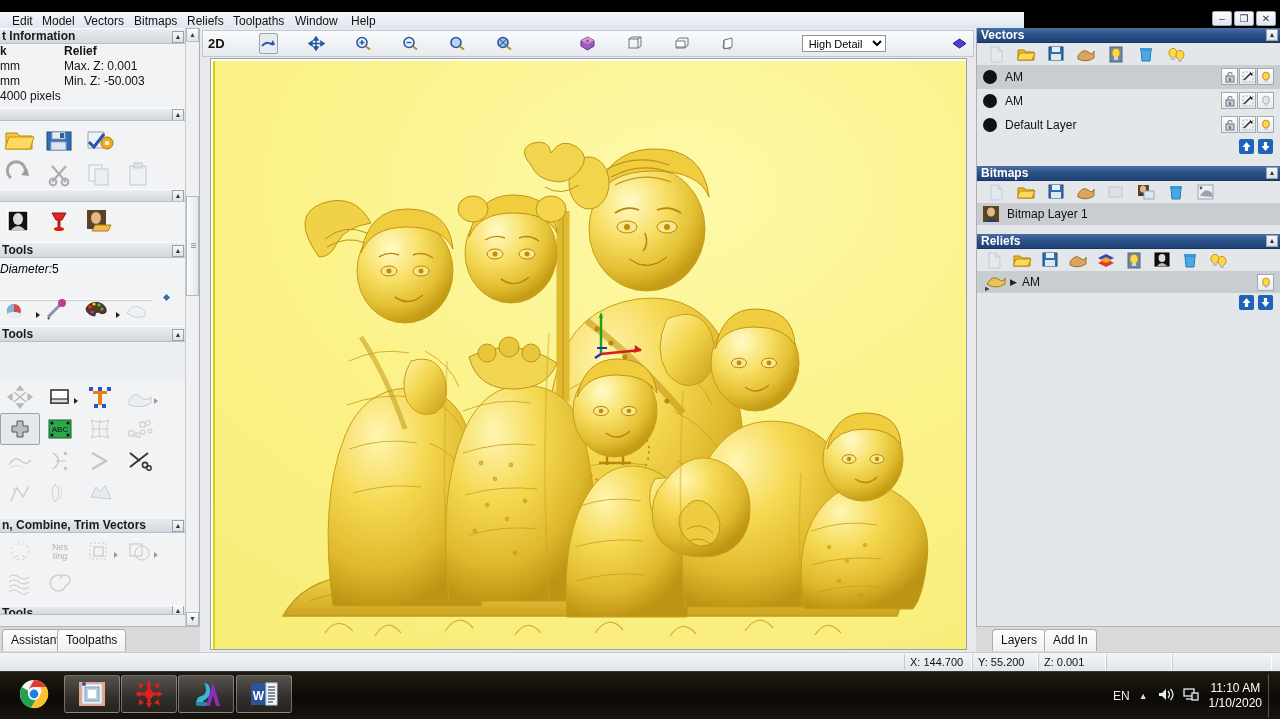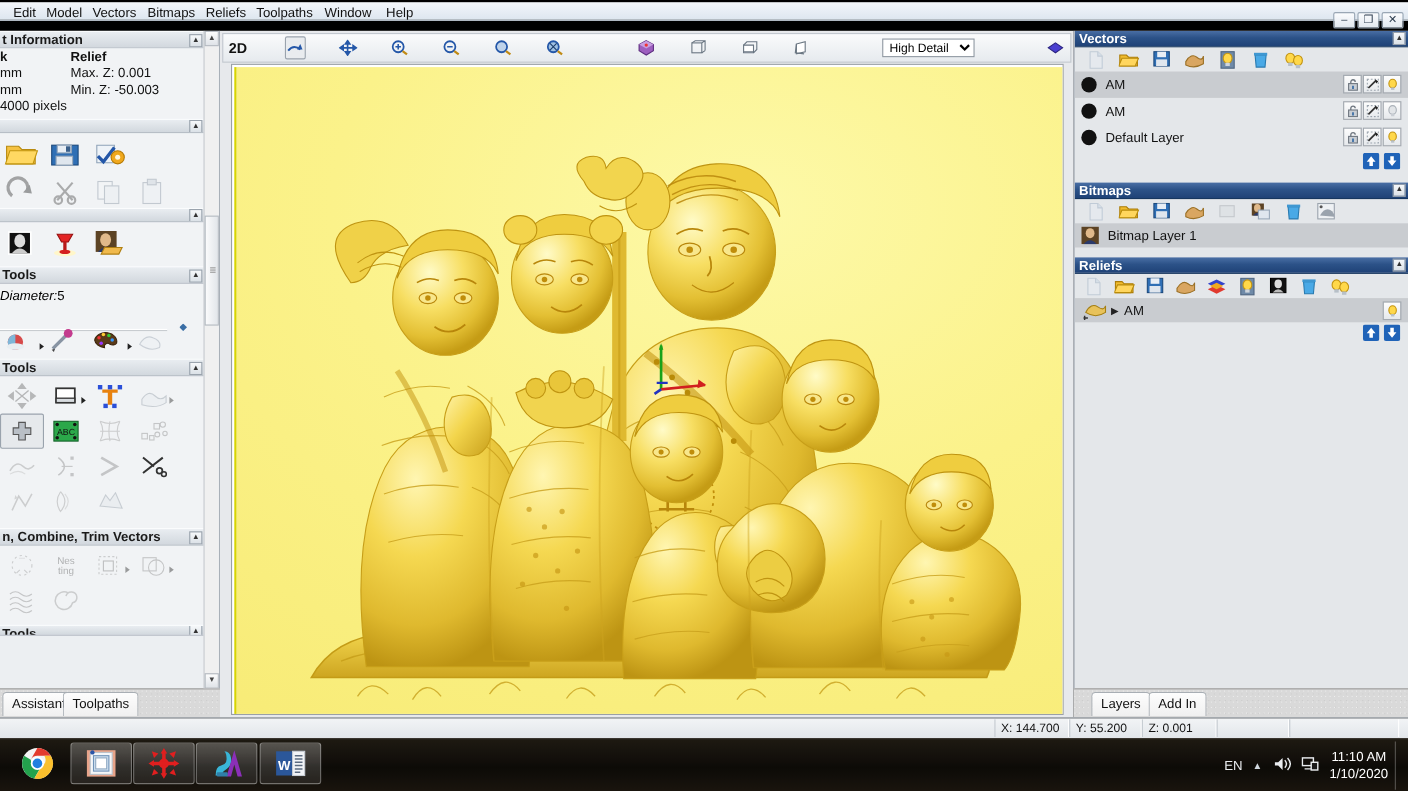--- a/index.html
+++ b/index.html
@@ -23,21 +23,21 @@
     overflow: hidden;
   }
   #titlebar .tt {
     position: absolute; left: 0; top: -5px;
     color: #dfe9f5; font-size: 12px; font-weight: bold;
     white-space: nowrap; text-shadow: 0 0 3px #000;
     letter-spacing: .2px;
   }
 
   #menubar {
-    position: absolute; left: 0; top: 2px; width: 1280px; height: 17px;
+    position: absolute; left: 0; top: 12px; width: 1024px; height: 17px;
     background: linear-gradient(to bottom,#f3f6fa 0%, #e8eef5 50%, #dde6ef 100%);
     border-bottom: 1px solid #c2cbd6;
   }
   #menubar .mi {
     position: absolute; top: 2px; height: 14px; line-height: 14px;
     font-size: 12px; color: #111; padding: 0 4px; white-space: nowrap;
     cursor: default;
   }
   #winbtns { position: absolute; right: 4px; top: 11px; display: flex; gap: 2px; }
   #winbtns .wb {
@@ -429,21 +429,21 @@
             <path d="M5 18 q5 -9 12 -6 q8 3 6 9 q-9 4 -18 -3 Z" fill="#eceff3" stroke="#9aa5b2"></path>
           </svg>
         </div>
       </div>
     </div>
 
     <div class="sect-hdr">
       <span>Tools</span>
       <span class="coll">▲</span>
     </div>
-    <div class="sect-body" style="height:138px;">
+    <div class="sect-body" style="height:138px;margin-top:37px;">
       <div class="tool-grid">
         <div class="tc dis">
           <svg width="28" height="26" viewBox="0 0 28 26">
               <path d="M14 2 l3 4 h-6 Z M14 24 l3 -4 h-6 Z M2 13 l4 -3 v6 Z M26 13 l-4 -3 v6 Z M8 8 l12 10 M20 8 L8 18" stroke="#666" fill="#666" stroke-width="1.3"></path>
             </svg>
         </div>
         <div class="tc">
           <svg width="26" height="24" viewBox="0 0 26 24">
               <rect x="4" y="5" width="17" height="13" fill="#fff" stroke="#333" stroke-width="1.6"></rect>
               <rect x="4" y="14" width="17" height="4" fill="#d8dce0" stroke="#333" stroke-width="1.2"></rect>

